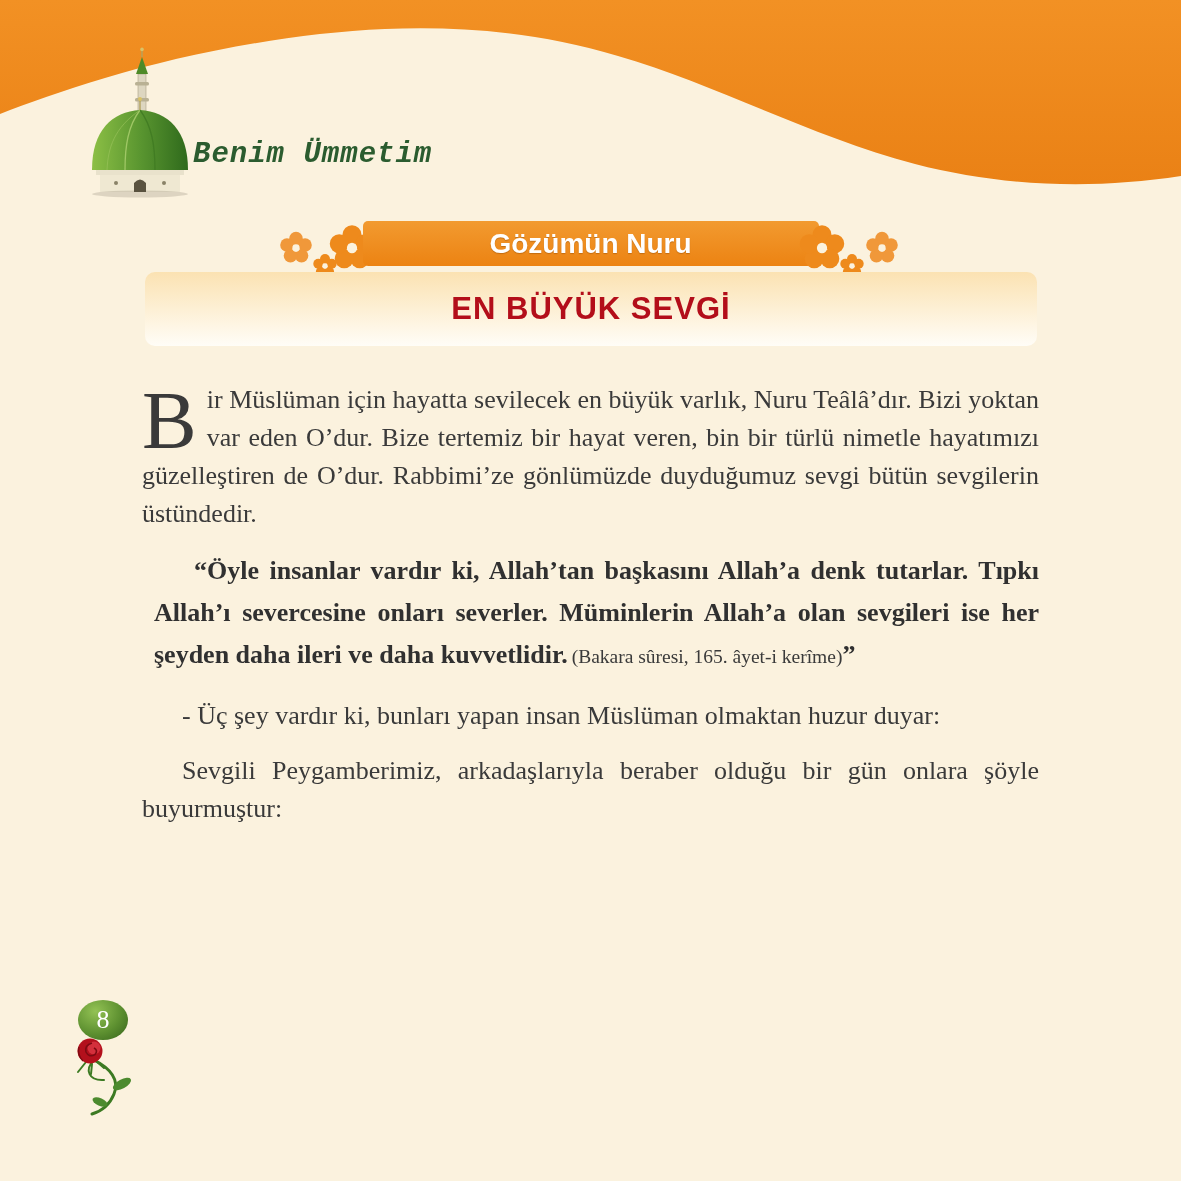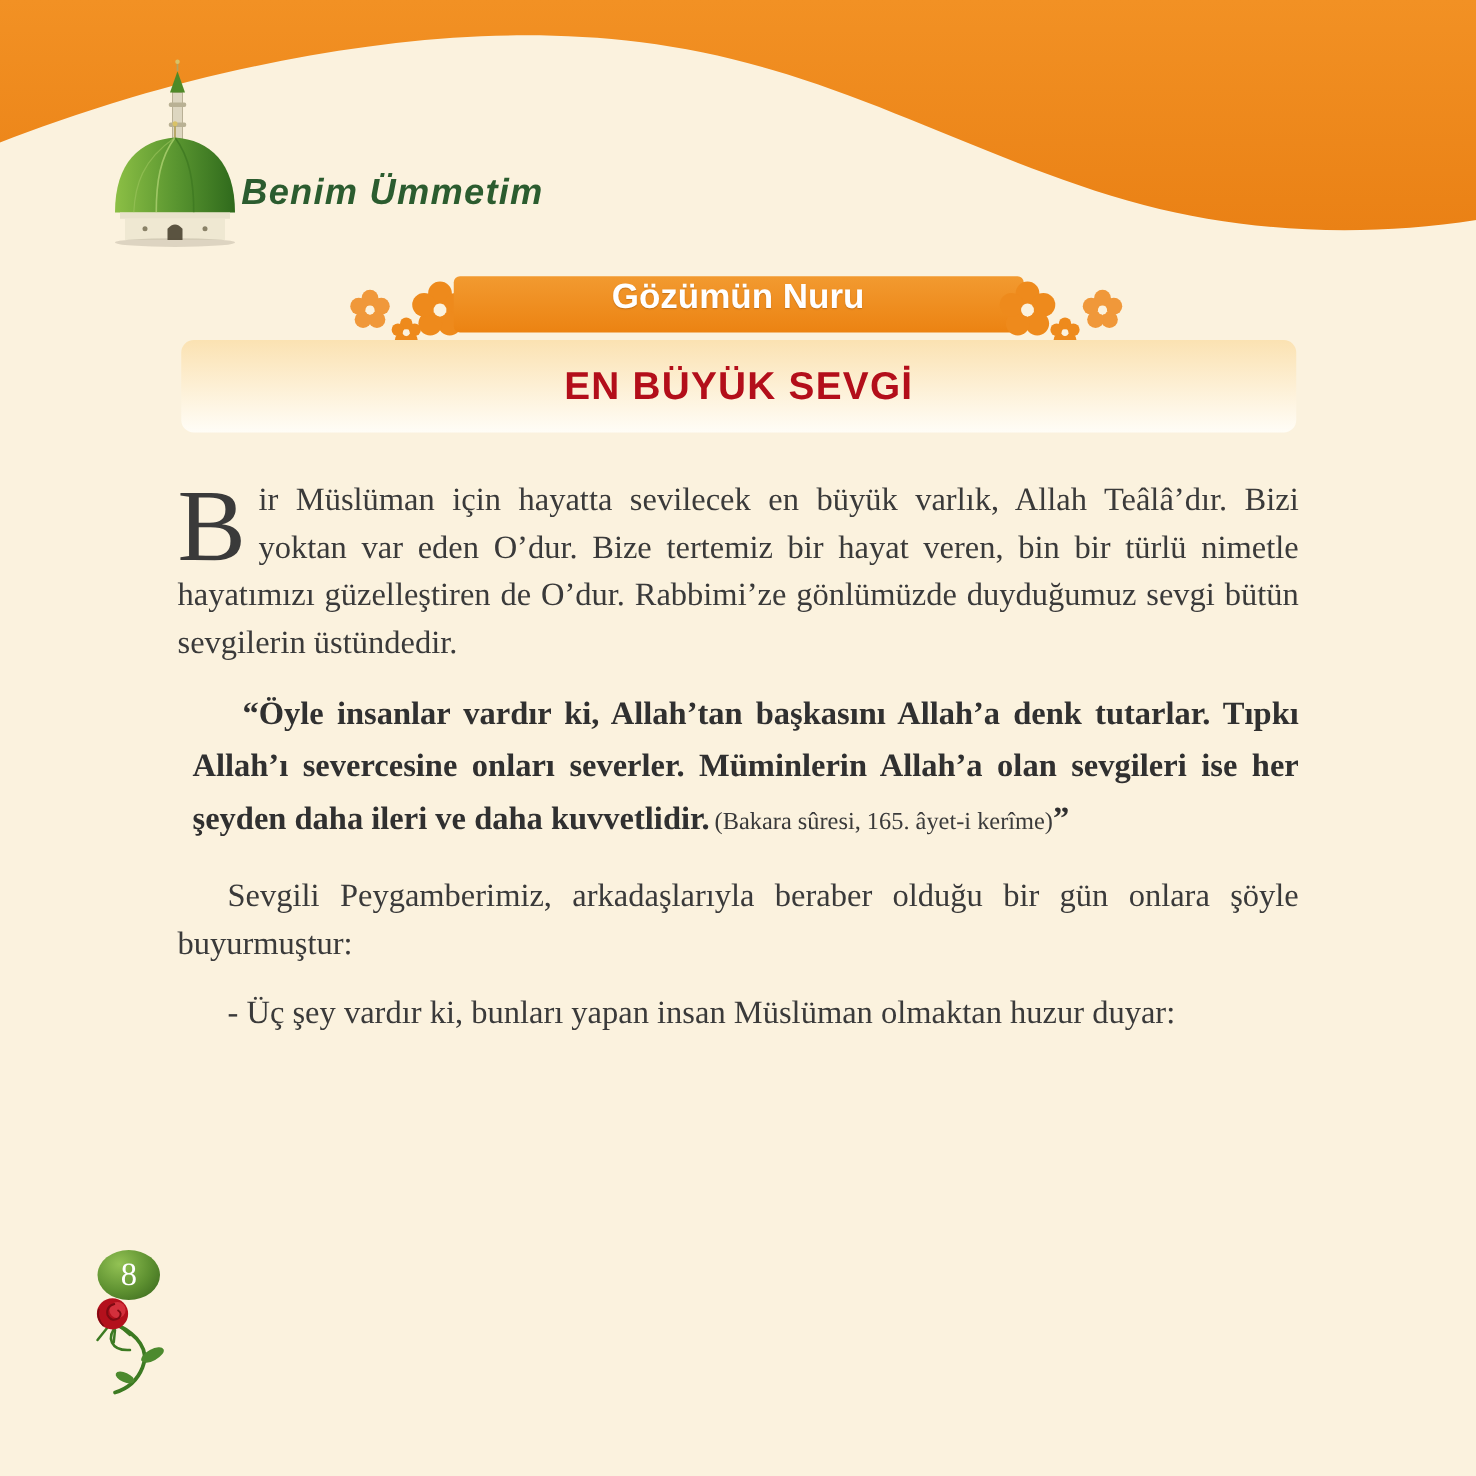--- a/index.html
+++ b/index.html
@@ -25,37 +25,37 @@
   .mosque {
     position: absolute;
     left: 80px; top: 46px;
     width: 120px; height: 152px;
   }
 
   
   .brand {
     position: absolute;
     left: 193px; top: 138px;
-    font-family: Liberation Sans, sans-serif;
+    font-family: Liberation Mono, monospace;
     font-style: italic;
     font-weight: 600;
     font-size: 29px;
     letter-spacing: 1px;
     color: #2b5c2f;
   }
 
   
   .banner {
     position: absolute;
     left: 50%; top: 221px;
     transform: translateX(-50%);
     width: 456px; height: 45px;
     background: linear-gradient(#f29a30, #ec8312);
     border-radius: 5px;
-    display: flex; justify-content: center;
+    display: flex; align-items: center; justify-content: center;
     color: #ffffff;
     font-family: "Liberation Sans", sans-serif;
     font-weight: bold;
     font-size: 28px;
     text-shadow: 0 1px 1px rgba(115,55,0,0.35);
   }
 
   .flowers { position: absolute; top: 224px; height: 58px; }
   .flowers-left  { left: 270px; width: 104px; }
   .flowers-right { left: 798px; width: 112px; }
@@ -237,28 +237,28 @@
         <circle cx="-6.7" cy="-2.2" r="5"></circle>
       <circle cx="0" cy="0" r="2.7" fill="#fbf2de"></circle>
     </g>
   </svg>
 
   <div class="section-band">
     <span>EN BÜYÜK SEVGİ</span>
   </div>
 
   <div class="content">
-    <p class="para"><span class="dropcap">B</span><span>ir Müslüman için hayatta sevilecek en büyük varlık, Allah Teâlâ’dır. Bizi yoktan var eden O’dur. Bize tertemiz bir hayat veren, bin bir türlü nimetle hayatımızı güzelleştiren de O’dur. Rabbimi’ze gönlümüzde duyduğumuz sevgi bütün sevgilerin üstündedir.</span></p>
+    <p class="para"><span class="dropcap">B</span><span>ir Müslüman için hayatta sevilecek en büyük varlık, Nuru Teâlâ’dır. Bizi yoktan var eden O’dur. Bize tertemiz bir hayat veren, bin bir türlü nimetle hayatımızı güzelleştiren de O’dur. Rabbimi’ze gönlümüzde duyduğumuz sevgi bütün sevgilerin üstündedir.</span></p>
 
 
     <p class="para indent quote"><span>“Öyle insanlar vardır ki, Allah’tan başkasını Allah’a denk tutarlar. Tıpkı Allah’ı severcesine onları severler. Müminlerin Allah’a olan sevgileri ise her şeyden daha ileri ve daha kuvvetlidir.</span><span class="cite">(Bakara sûresi, 165. âyet-i kerîme)</span><span>”</span></p>
 
+    <p class="para indent">- Üç şey vardır ki, bunları yapan insan Müslüman olmaktan huzur duyar:</p>
+
     <p class="para indent">Sevgili Peygamberimiz, arkadaşlarıyla beraber olduğu bir gün onlara şöyle buyurmuştur:</p>
-
-    <p class="para indent">- Üç şey vardır ki, bunları yapan insan Müslüman olmaktan huzur duyar:</p>
 
   </div>
 
   <div class="page-badge">
     <span>8</span>
   </div>
 
   <svg class="rose" viewBox="0 0 96 84" aria-hidden="true">
 
     <path d="M30,24 C46,32 56,44 50,58 C46,68 38,75 28,78" stroke="#3c7a22" stroke-width="3" fill="none" stroke-linecap="round"></path>

